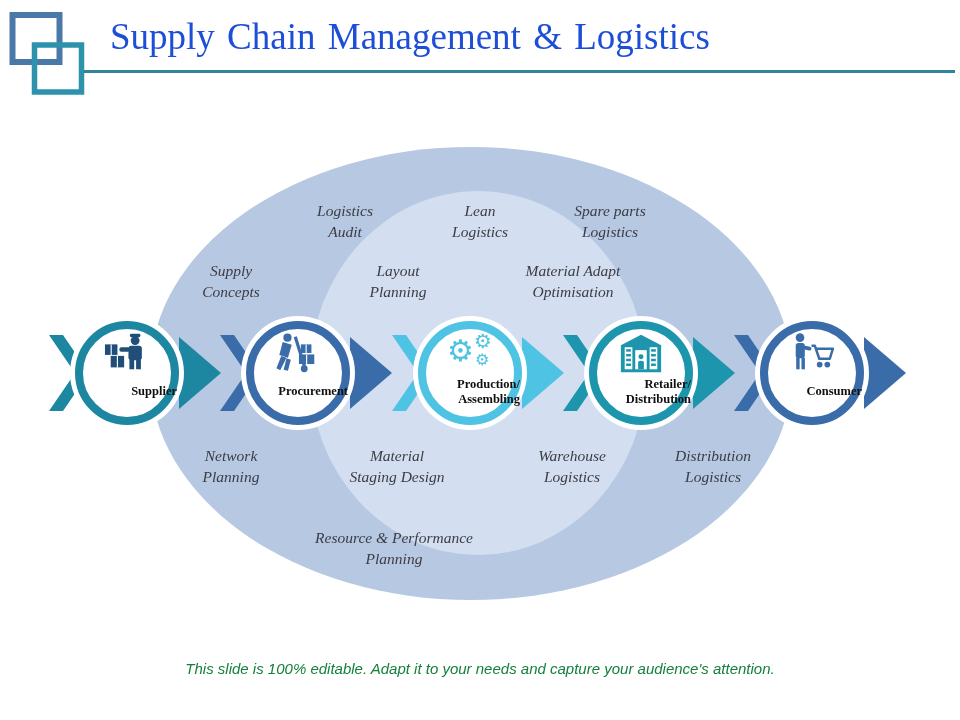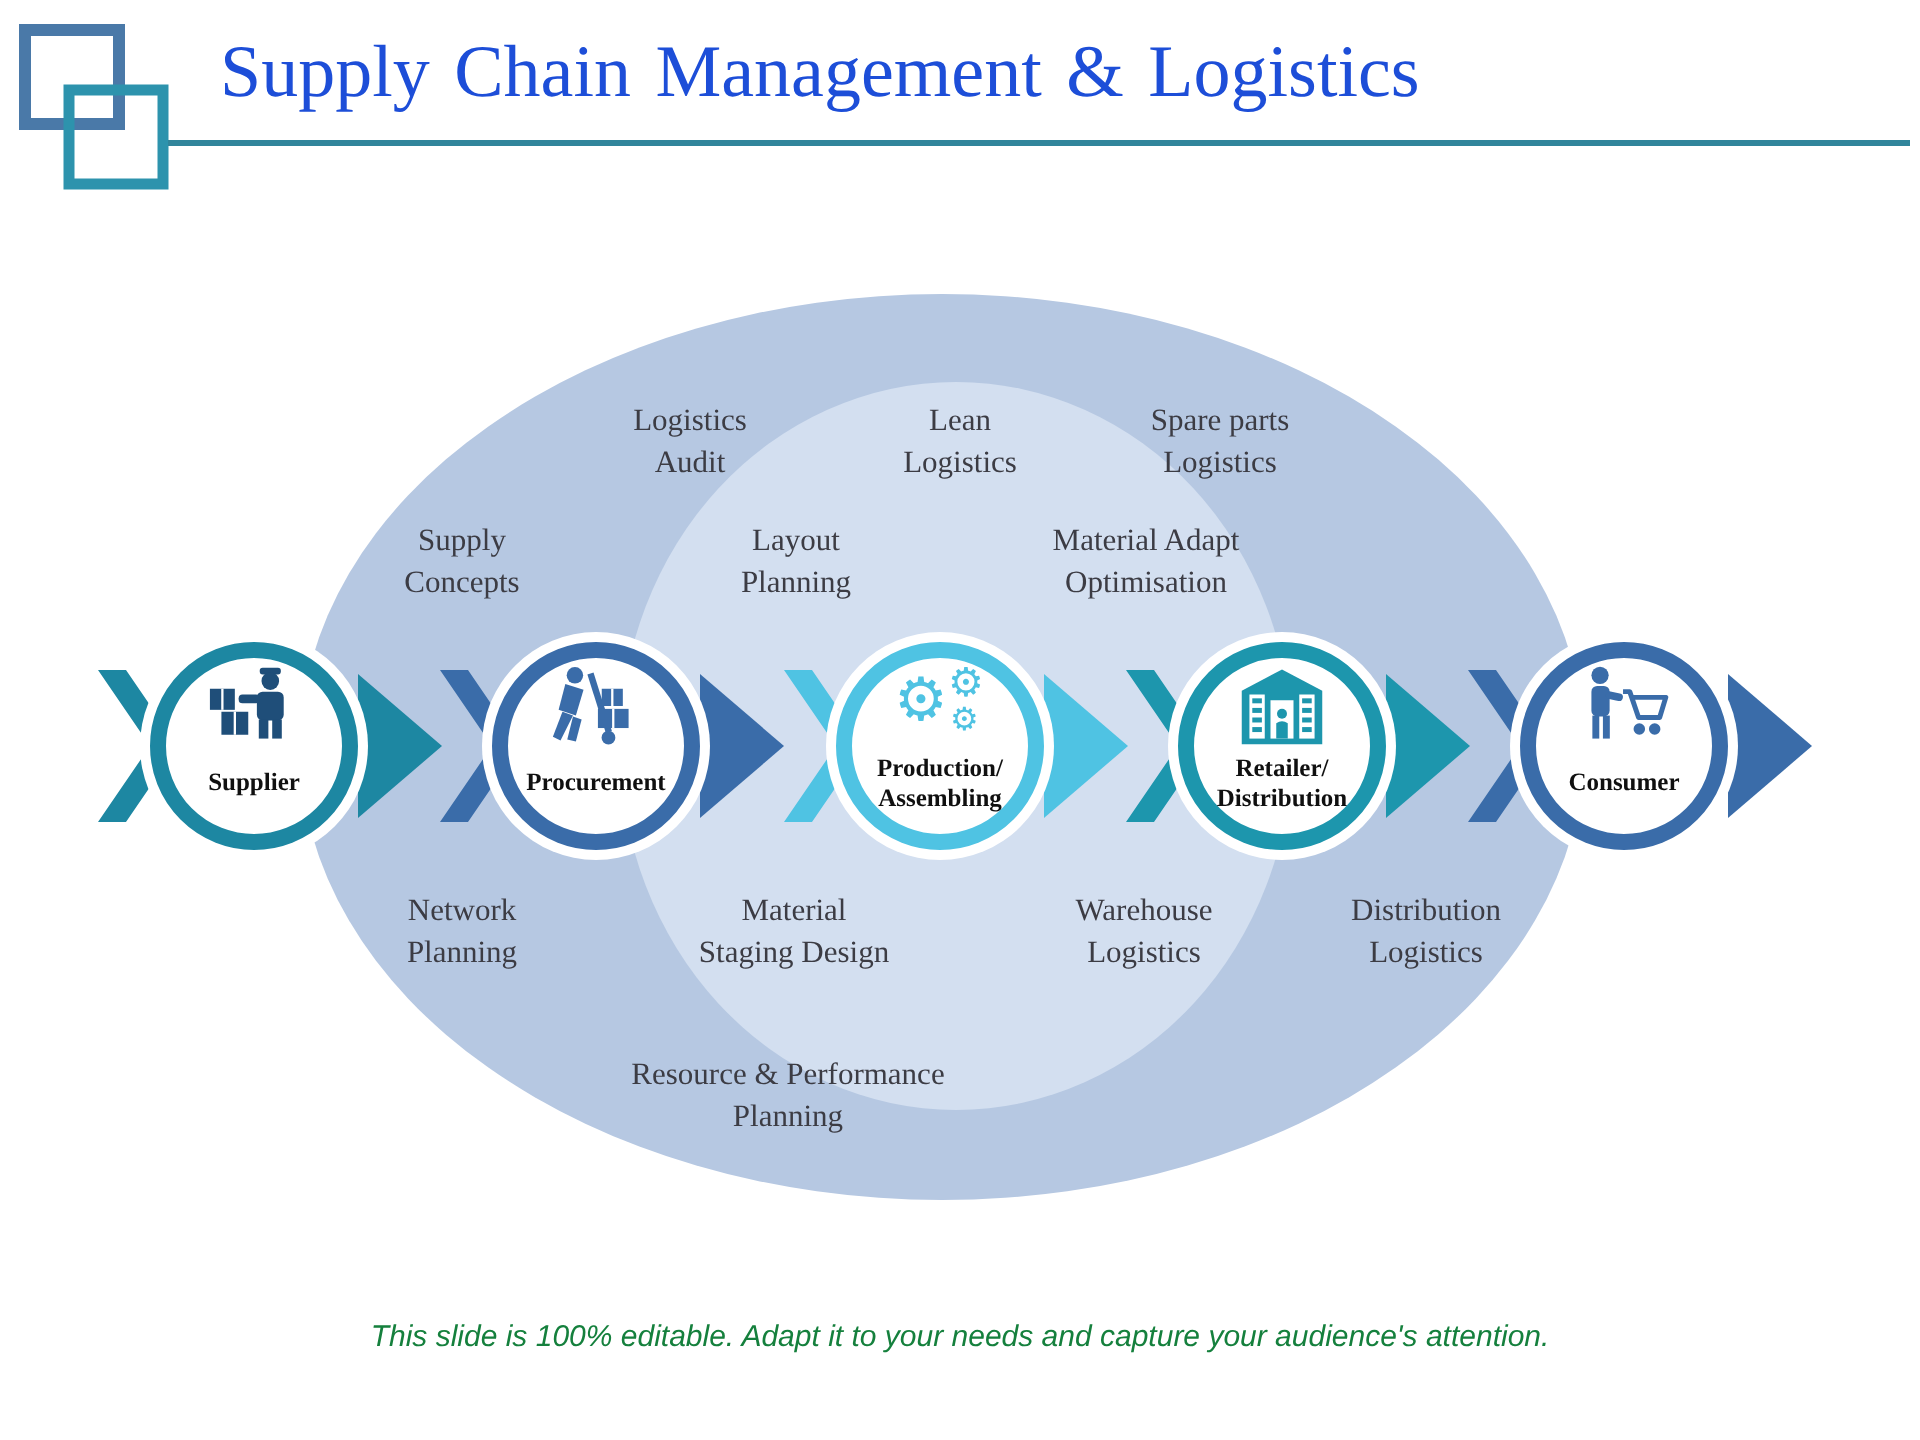--- a/index.html
+++ b/index.html
@@ -12,34 +12,34 @@
          font-family:"Liberation Serif", serif;word-spacing:3px;white-space:nowrap;margin-left:16px;}
   .title-rule{position:absolute;left:84px;top:70px;width:871px;height:3px;background:#31859b;}
 
   
   .ellipse-outer{position:absolute;left:150px;top:147px;width:642px;height:453px;
                  background:#b6c8e2;border-radius:50%;}
   .ellipse-inner{position:absolute;left:310px;top:191px;width:336px;height:364px;
                  background:#d3dff0;border-radius:50%;}
 
   
-  .ann{position:absolute;transform:translateX(-50%);text-align:center;
+  .ann{position:absolute;transform:translateX(-50%);text-align:center;font-style:italic;
        font-size:15.5px;line-height:21px;color:#3c3c44;white-space:pre-line;z-index:3;}
 
   
   .arrow{position:absolute;top:331px;z-index:1;display:block;}
 
   
   .node{position:absolute;top:321px;width:104px;height:104px;z-index:2;}
   .node-circle{position:absolute;left:0;top:0;right:0;bottom:0;border-radius:50%;
                border:8px solid currentColor;background:#fff;box-sizing:border-box;
                box-shadow:0 0 0 5px #ffffff;}
   .node-icon{position:absolute;left:0;right:0;top:11px;height:42px;display:flex;
              align-items:center;justify-content:center;}
-  .node-label{position:absolute;left:2px;right:2px;top:56px;text-align:center;
+  .node-label{position:absolute;left:2px;right:2px;top:56px;text-align:right;
               font-weight:bold;font-size:12.5px;line-height:14.5px;color:#101010;
               white-space:pre-line;}
   .node.one .node-label{top:63px;}
   .gearwrap{position:relative;width:46px;height:42px;font-family:"DejaVu Sans", sans-serif;}
   .gear{position:absolute;line-height:1;}
   .gear-big{left:0;top:4px;font-size:30px;}
   .gear-med{left:27px;top:-1px;font-size:20px;}
   .gear-small{left:28px;top:20px;font-size:16px;}
 
   

